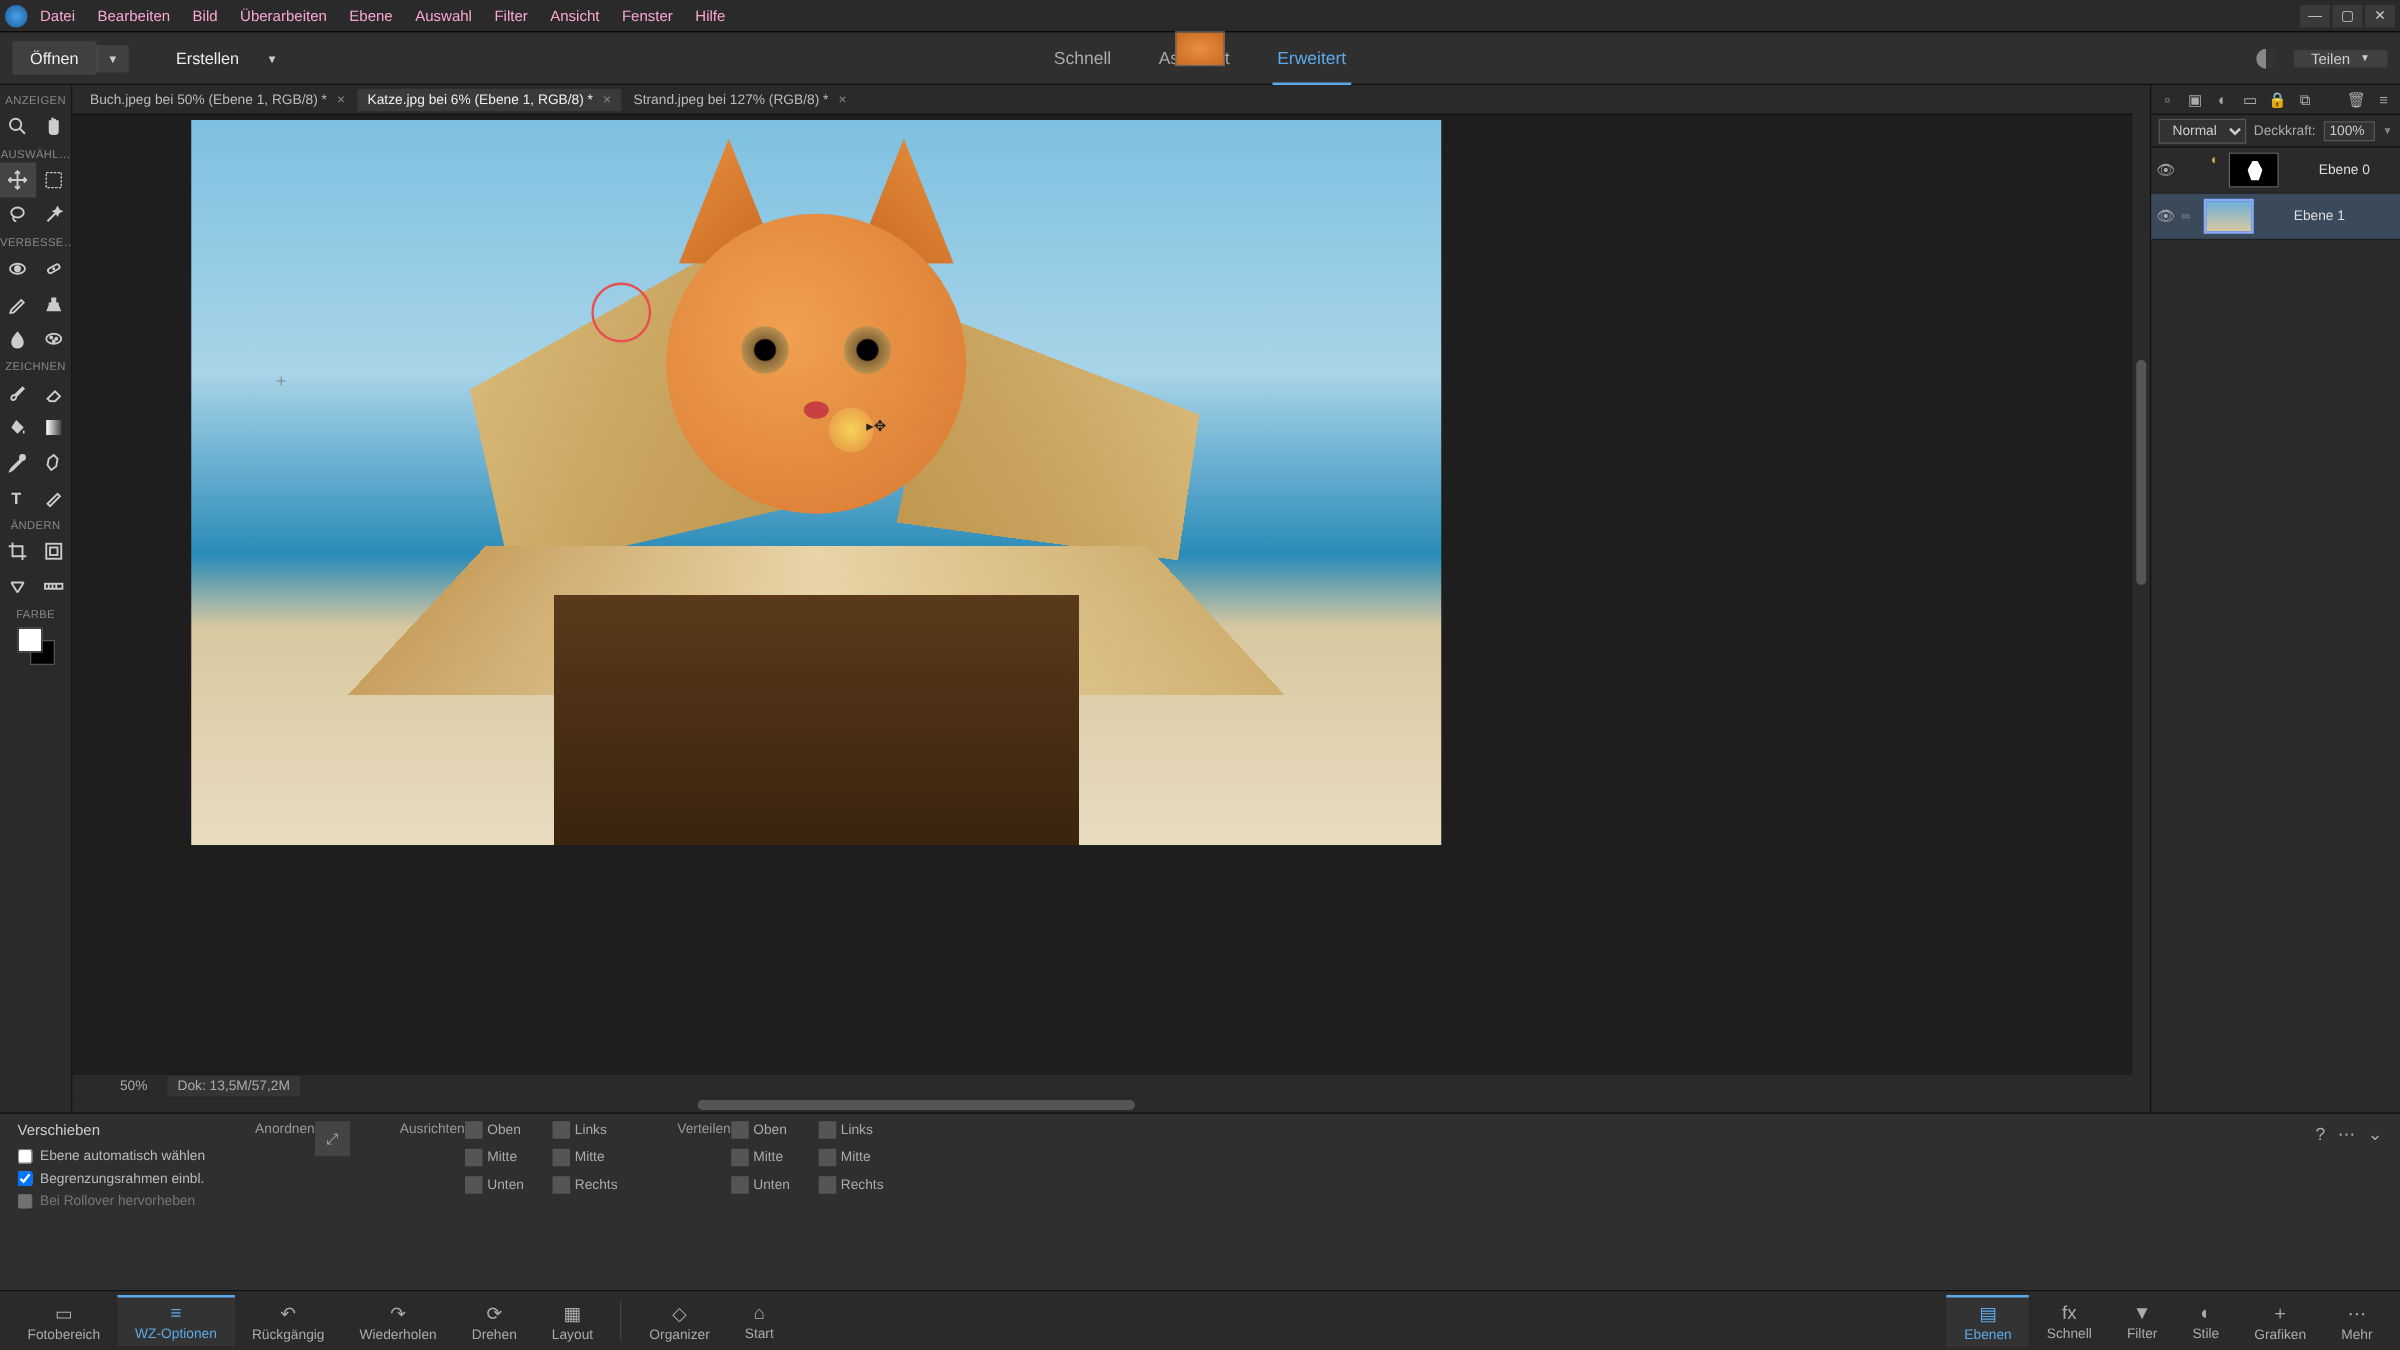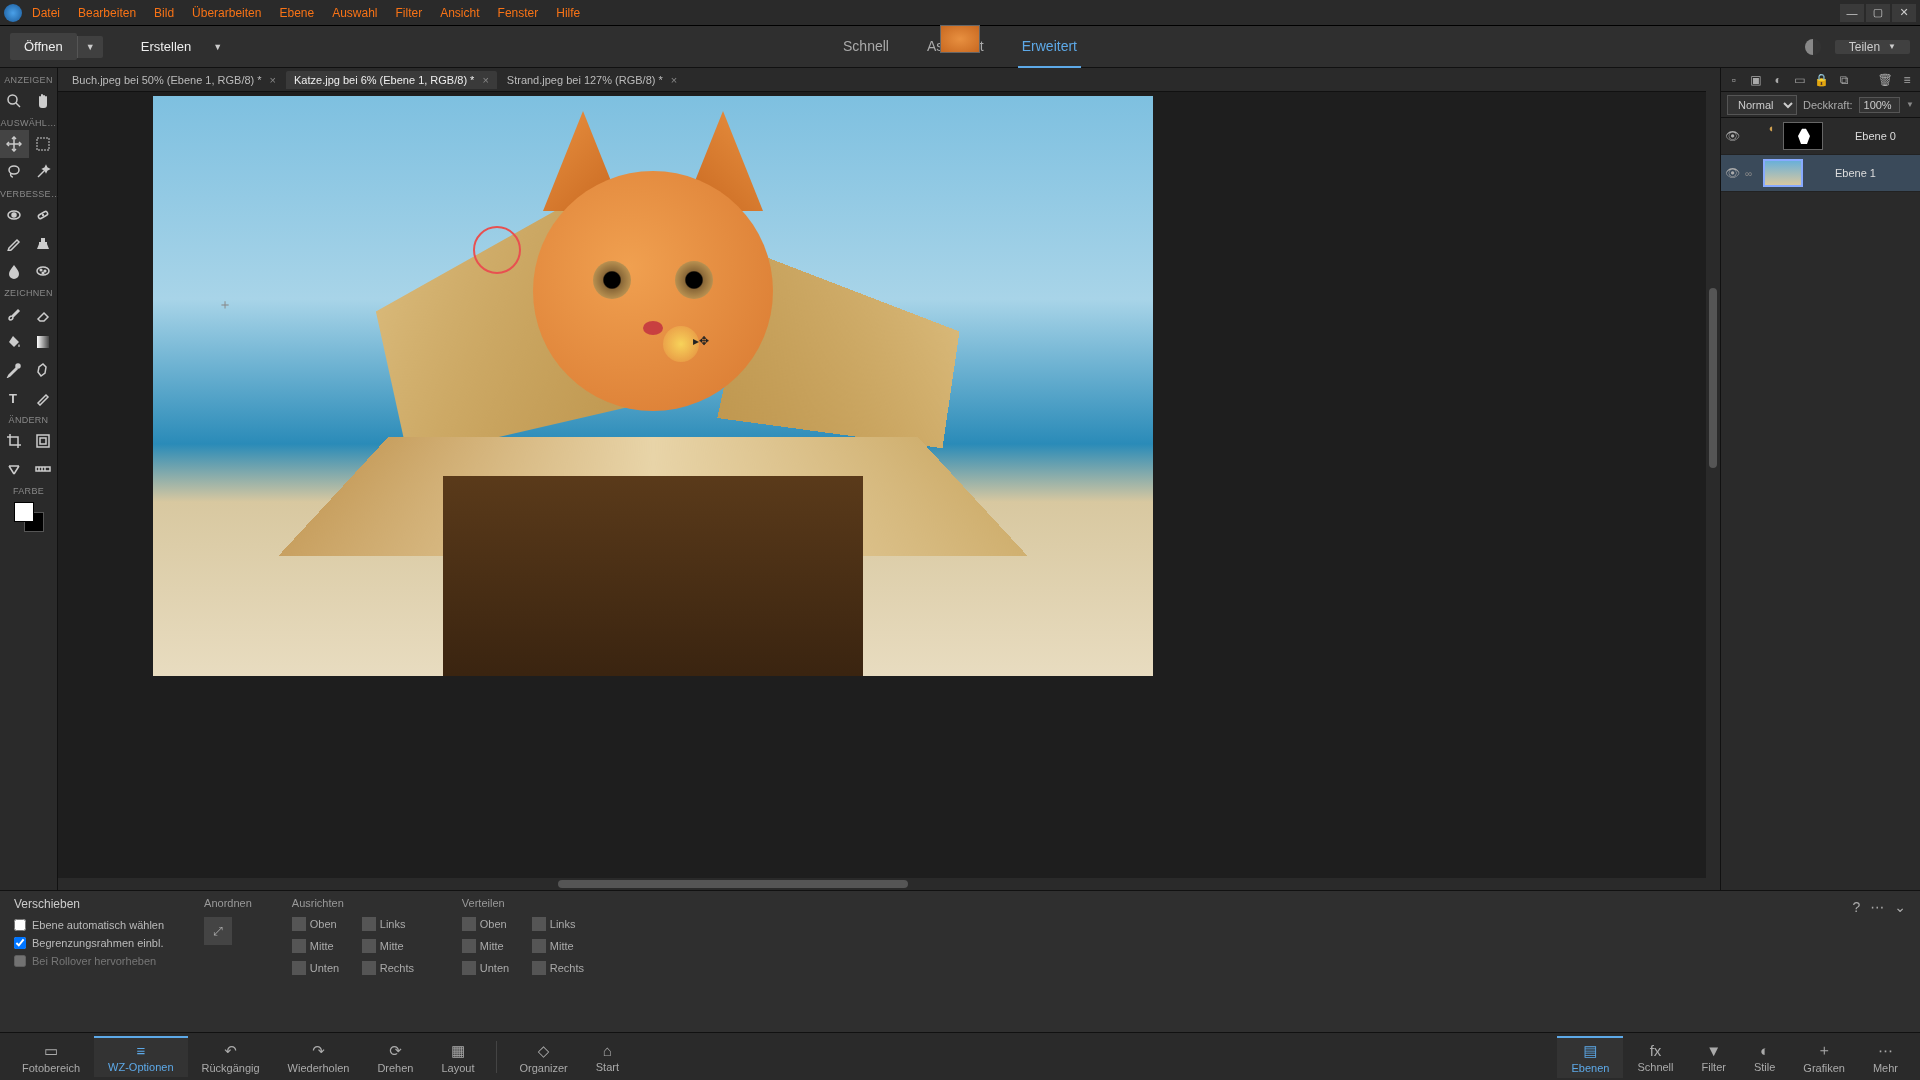--- a/index.html
+++ b/index.html
@@ -2,21 +2,21 @@
 <html><head>
 <meta charset="utf-8">
 <style>
 * { margin: 0; padding: 0; box-sizing: border-box; font-family: -apple-system, "Segoe UI", sans-serif; user-select: none; }
 body { background: #1e1e1e; color: #ccc; width: 1920px; height: 1080px; overflow: hidden; font-size: 12px; }
 
 
 .titlebar { height: 26px; background: #2a2a2a; display: flex; align-items: center; padding: 0 4px; border-bottom: 1px solid #000; }
 .app-icon { width: 18px; height: 18px; background: radial-gradient(circle, #4aa0e8, #1a5a9a); border-radius: 50%; margin-right: 10px; }
 .menu-items { display: flex; gap: 18px; }
-.menu-item { font-size: 12px; color: #f97316; cursor: pointer; }
+.menu-item { font-size: 12px; color: #f9a8d4; cursor: pointer; }
 .win-controls { margin-left: auto; display: flex; gap: 2px; }
 .win-btn { width: 24px; height: 18px; display: flex; align-items: center; justify-content: center; color: #ccc; font-size: 11px; background: #3a3a3a; }
 
 
 .secondbar { height: 42px; background: #2f2f2f; display: flex; align-items: center; padding: 0 10px; border-bottom: 1px solid #111; }
 .btn-primary { background: #404040; color: #eee; padding: 6px 14px; border: none; font-size: 13px; border-radius: 2px; cursor: pointer; }
 .btn-split { display: flex; align-items: center; }
 .split-arrow { background: #404040; padding: 6px 8px; border-left: 1px solid #555; border-radius: 0 2px 2px 0; cursor: pointer; font-size: 9px; color: #ccc; }
 .mode-tabs { position: absolute; left: 50%; transform: translateX(-50%); display: flex; gap: 30px; }
 .mode-tab { font-size: 14px; color: #aaa; padding: 12px 4px; cursor: pointer; }
@@ -97,21 +97,21 @@
 .layer-adj { width: 18px; height: 18px; color: #d0a050; font-size: 11px; text-align:center;}
 .layer-name { font-size: 11px; color: #ddd; margin-left: 26px; }
 .layer-thumbs { display: flex; gap: 2px; }
 
 
 .options-panel { height: 142px; background: #2f2f2f; border-top: 1px solid #111; padding: 6px 14px; display: flex; gap: 40px; position: relative; }
 .opt-col { display: flex; flex-direction: column; gap: 6px; }
 .opt-title { font-size: 12px; color: #ccc; margin-bottom: 2px; }
 .opt-check { display: flex; align-items: center; gap: 6px; font-size: 11px; color: #bbb; }
 .opt-check input { width: 12px; height: 12px; }
-.opt-section { display: flex; flex-direction: column; }
+.opt-section { display: flex; }
 .opt-section-label { font-size: 11px; color: #999; margin-bottom: 8px; }
 .align-grid { display: flex; flex-direction: column; gap: 8px; }
 .align-row { display: flex; gap: 10px; }
 .align-item { display: flex; align-items: center; gap: 4px; font-size: 11px; color: #aaa; cursor: pointer; width: 60px; }
 .align-icon { width: 14px; height: 14px; display: inline-block; background: #555; }
 .arrange-icon { width: 28px; height: 28px; background: #444; display: flex; align-items: center; justify-content: center; color: #aaa; }
 .opt-help { position: absolute; right: 14px; top: 8px; display: flex; gap: 10px; align-items: center; }
 .opt-help span { color: #aaa; font-size: 14px; cursor: pointer; }
 
 
@@ -388,20 +388,24 @@
           <div class="cat-head"></div>
           <div class="cat-eye l"></div>
             <div class="cat-eye r"></div>
           <div class="cat-nose"></div>
         </div>
         <div class="red-circle"></div>
         <div class="sample-cross">＋</div>
         <div class="yellow-mark"></div>
         <div class="move-cursor">▸✥</div>
       </div>
+    </div>
+    <div class="status-row">
+      <span class="status-zoom">50%</span>
+      <span class="status-dok">Dok:  13,5M/57,2M</span>
     </div>
     <div class="canvas-scroll-h">
         <div class="scroll-thumb-h"></div>
       </div>
   </div>
 
   <div class="vscroll">
       <div class="vscroll-thumb"></div>
     </div>
 

